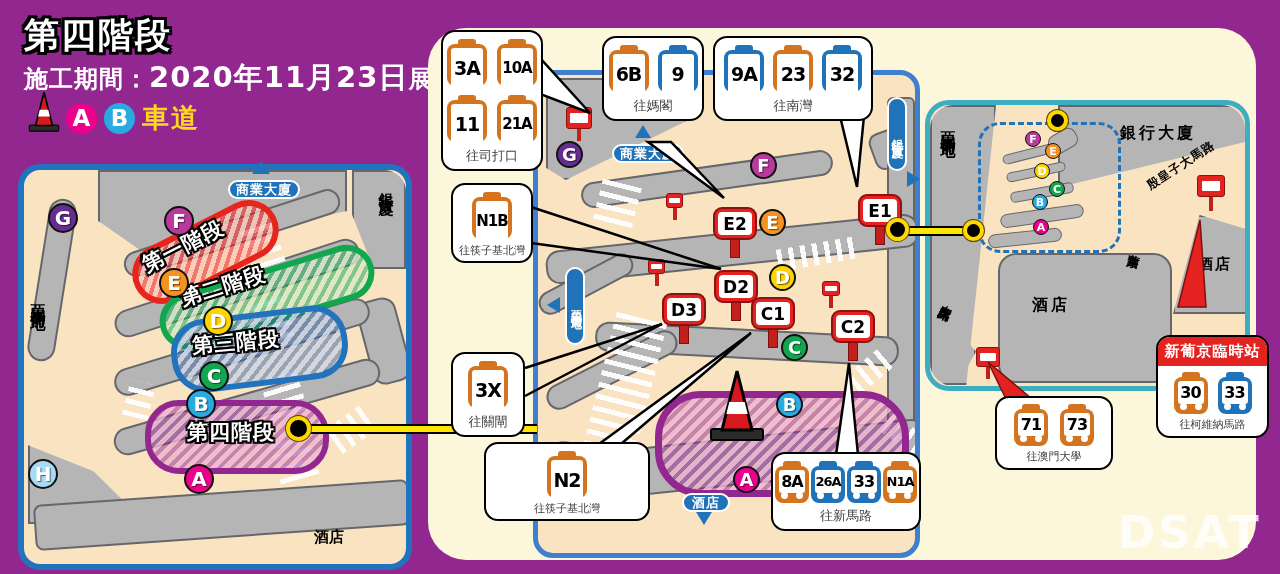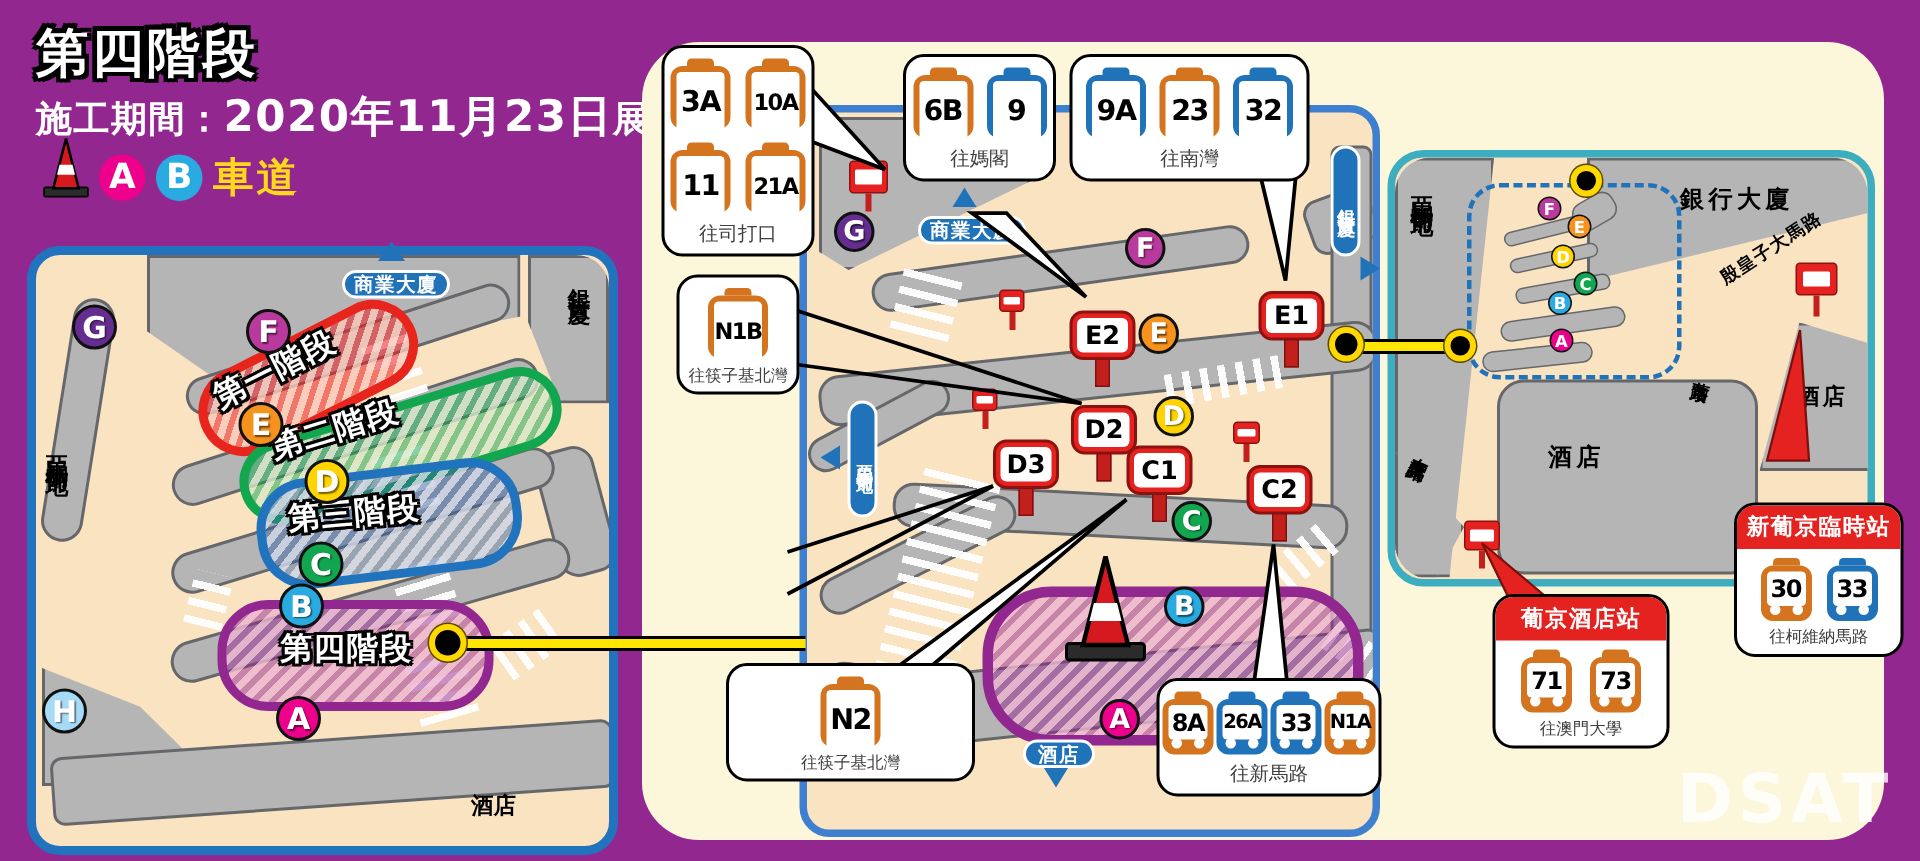--- a/index.html
+++ b/index.html
@@ -206,21 +206,21 @@
         </div>
         <div class="pl"></div>
       </div>
     <div class="mark" style="left:284px;top:206px;">
         <div class="mp" style="width:16px;height:13px;">
           <div class="bar"></div>
         </div>
         <div class="pl"></div>
       </div>
 
-    <div class="stop" style="left:301px;top:119px;">
+    <div class="stop" style="left:320px;top:119px;">
         <div class="plate">
           <div class="inner">E1</div>
         </div>
         <div class="pole"></div>
       </div>
     <div class="stop" style="left:175px;top:132px;">
         <div class="plate">
           <div class="inner">E2</div>
         </div>
         <div class="pole"></div>
@@ -431,20 +431,33 @@
           <div class="body">
             <div class="win">N1B</div>
             <span class="lt"></span>
             <span class="rt"></span>
           </div>
         </div>
     </div>
     <div class="dest tiny">往筷子基北灣</div>
   </div>
 
+  <div class="co" style="left:451px;top:352px;width:74px;">
+    <div class="row">
+      <div class="bus" data-color="orange">
+          <div class="roof"></div>
+          <div class="body">
+            <div class="win">3X</div>
+            <span class="lt"></span>
+            <span class="rt"></span>
+          </div>
+        </div>
+    </div>
+    <div class="dest">往關閘</div>
+  </div>
 
   <div class="co" style="left:484px;top:442px;width:166px;">
     <div class="row" style="gap:18px;align-items:flex-start;">
       <div style="display:flex;flex-direction:column;align-items:center;gap:1px;">
         <div class="bus" data-color="orange">
             <div class="roof"></div>
             <div class="body">
               <div class="win">N2</div>
               <span class="lt"></span>
               <span class="rt"></span>
@@ -512,21 +525,20 @@
               <span class="lt"></span>
               <span class="rt"></span>
             </div>
           </div>
       </div>
       <div class="dest tiny">往柯維納馬路</div>
     </div>
   </div>
 
   <div class="co station" style="left:995px;top:396px;width:118px;">
-    <div class="shdr">葡京酒店站</div>
     <div class="sbody">
       <div class="row" style="gap:12px;">
         <div class="bus smb" data-color="orange">
             <div class="roof"></div>
             <div class="body">
               <div class="win">71</div>
               <span class="lt"></span>
               <span class="rt"></span>
             </div>
           </div>

